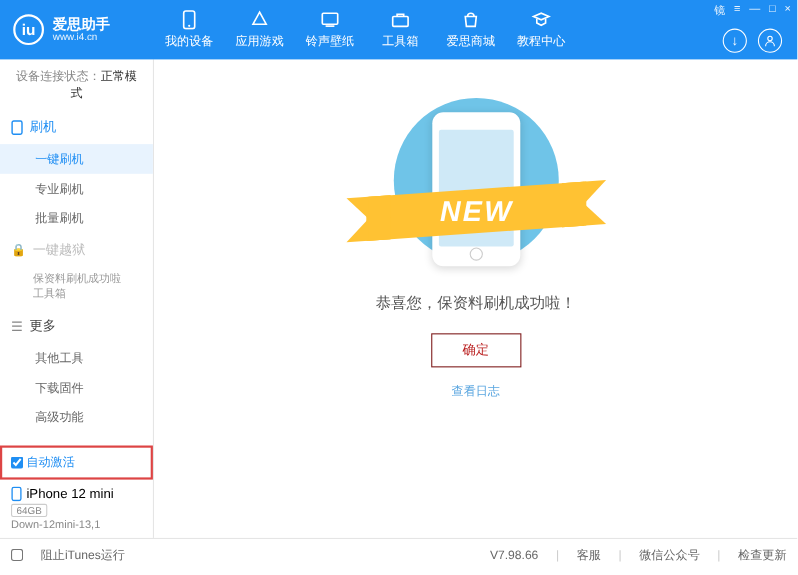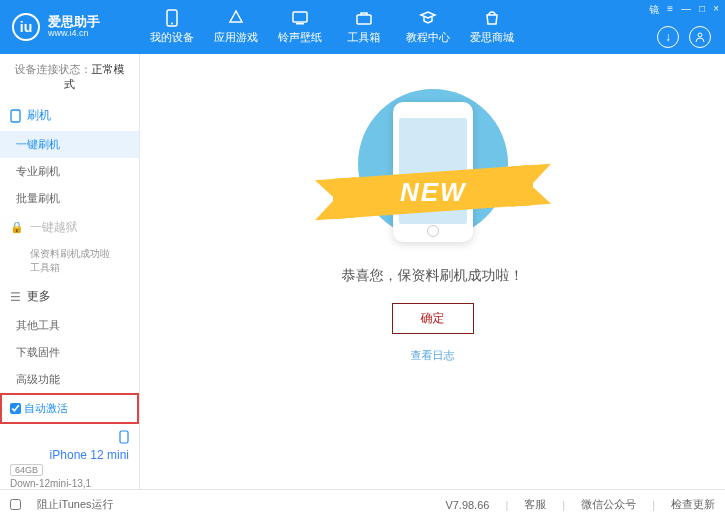--- a/index.html
+++ b/index.html
@@ -21,31 +21,31 @@
 .window-controls span { cursor: pointer; opacity: 0.9; }
 .header-badges { position: absolute; right: 14px; bottom: 6px; display: flex; gap: 10px; }
 .badge-circle { width: 22px; height: 22px; border: 1.5px solid #fff; border-radius: 50%; display: flex; align-items: center; justify-content: center; font-size: 12px; cursor: pointer; }
 
 .body-row { display: flex; height: 435px; }
 .sidebar { width: 140px; border-right: 1px solid #e5e5e5; display: flex; flex-direction: column; font-size: 12px; color: #555; }
 .status { padding: 8px 10px; font-size: 11px; color: #888; text-align: center; }
 .status b { color: #333; font-weight: normal; }
 .side-head { display: flex; align-items: center; gap: 6px; padding: 7px 10px; color: #444; font-size: 12px; }
 .side-head.active-head { border-left: 3px solid #1f8ef3; margin-left: -3px; color: #1f8ef3; background: #fff; }
-.side-sub { padding: 6px 10px 6px 16px; cursor: pointer; color: #666; font-size: 11px; }
+.side-sub { padding: 6px 10px 6px 32px; cursor: pointer; color: #666; font-size: 11px; }
 .side-sub.active { background: #e8f3fe; color: #1f8ef3; }
 .side-note { padding: 4px 10px 6px 30px; font-size: 10px; line-height: 1.4; color: #999; }
 .lock-icon { color: #bbb; font-size: 11px; }
 
 .checks { margin-top: auto; border: 2px solid #d44; padding: 6px 8px; display: flex; gap: 10px; font-size: 11px; color: #1f8ef3; }
 .checks label { display: flex; align-items: center; gap: 3px; cursor: pointer; }
 .checks input { accent-color: #1f8ef3; width: 11px; height: 11px; }
 
 .device { padding: 6px 10px; font-size: 11px; }
-.device-name { color: #3b82f6; font-size: 12px; display: flex; align-items: flex-end; gap: 4px; flex-direction: column; }
+.device-name { color: #000000; font-size: 12px; display: flex; align-items: flex-start; gap: 4px; }
 .device-cap { display: inline-block; border: 1px solid #ccc; border-radius: 2px; padding: 0 4px; font-size: 9px; color: #888; margin-top: 2px; }
 .device-model { color: #888; font-size: 10px; margin-top: 2px; }
 
 .main { flex: 1; position: relative; display: flex; flex-direction: column; align-items: center; padding-top: 30px; }
 .illus { width: 220px; height: 165px; position: relative; }
 .blue-circle { width: 150px; height: 150px; background: #6fc4e8; border-radius: 50%; position: absolute; left: 35px; top: 5px; }
 .phone { position: absolute; left: 70px; top: 18px; width: 80px; height: 140px; background: #fff; border-radius: 10px; box-shadow: 0 2px 8px rgba(0,0,0,0.15); }
 .phone::before { content:""; position:absolute; top:16px; left:6px; right:6px; bottom:18px; background:#cfe9f7; border-radius:2px; }
 .phone::after { content:""; position:absolute; bottom:5px; left:50%; transform:translateX(-50%); width:10px; height:10px; border:1px solid #ccc; border-radius:50%; }
 .ribbon { position: absolute; left: 10px; right: 10px; top: 88px; height: 40px; background: #ffc233; transform: skewY(-4deg); display: flex; align-items: center; justify-content: center; }
@@ -108,33 +108,33 @@
           <svg width="18" height="16" viewBox="0 0 18 16">
             <rect x="2" y="5" width="14" height="9" rx="1" fill="none" stroke="#fff" stroke-width="1.5"></rect>
             <path d="M6 5 V3 h6 v2" fill="none" stroke="#fff" stroke-width="1.5"></path>
           </svg>
         </span>
       <span>工具箱</span>
     </div>
     <div class="nav-item">
       <span class="nav-icon">
           <svg width="18" height="16" viewBox="0 0 18 16">
+            <path d="M4 5 h10 l-1 9 h-8 Z M6 5 a3 3 0 0 1 6 0" fill="none" stroke="#fff" stroke-width="1.5"></path>
+          </svg>
+        </span>
+      <span>爱思商城</span>
+    </div>
+    <div class="nav-item">
+      <span class="nav-icon">
+          <svg width="18" height="16" viewBox="0 0 18 16">
             <path d="M2 5 L9 2 L16 5 L9 8 Z" fill="none" stroke="#fff" stroke-width="1.5"></path>
             <path d="M5 7 v4 l4 2 l4 -2 v-4" fill="none" stroke="#fff" stroke-width="1.5"></path>
           </svg>
         </span>
       <span>教程中心</span>
-    </div>
-    <div class="nav-item">
-      <span class="nav-icon">
-          <svg width="18" height="16" viewBox="0 0 18 16">
-            <path d="M4 5 h10 l-1 9 h-8 Z M6 5 a3 3 0 0 1 6 0" fill="none" stroke="#fff" stroke-width="1.5"></path>
-          </svg>
-        </span>
-      <span>爱思商城</span>
     </div>
   </div>
   <div class="window-controls">
     <span>镜</span>
     <span>≡</span>
     <span>—</span>
     <span>□</span>
     <span>×</span>
   </div>
   <div class="header-badges">

